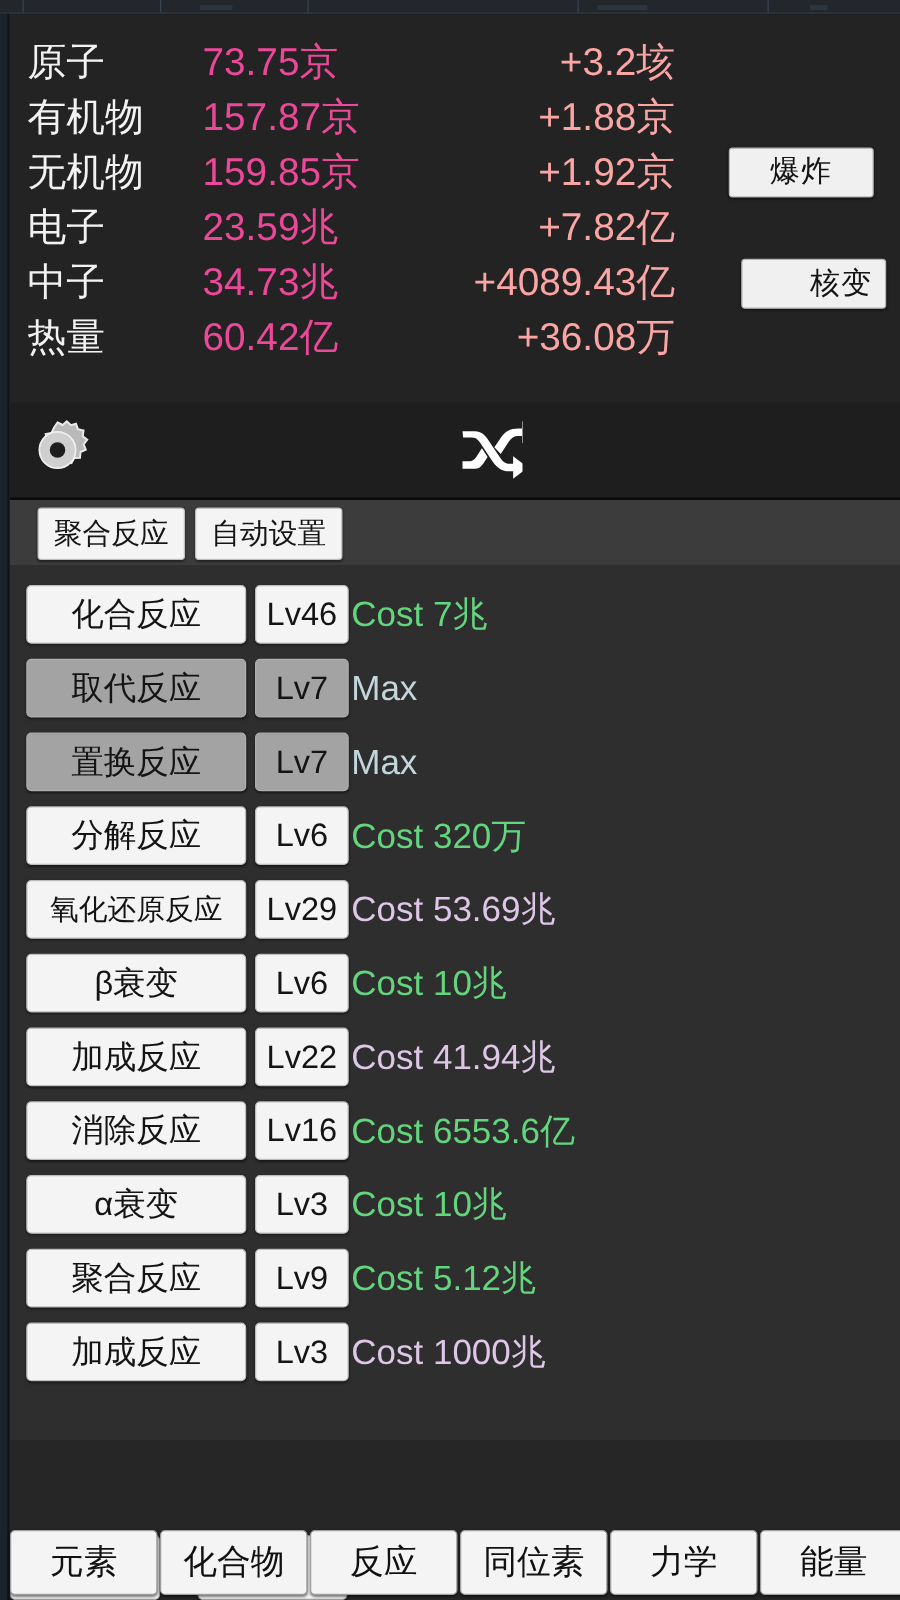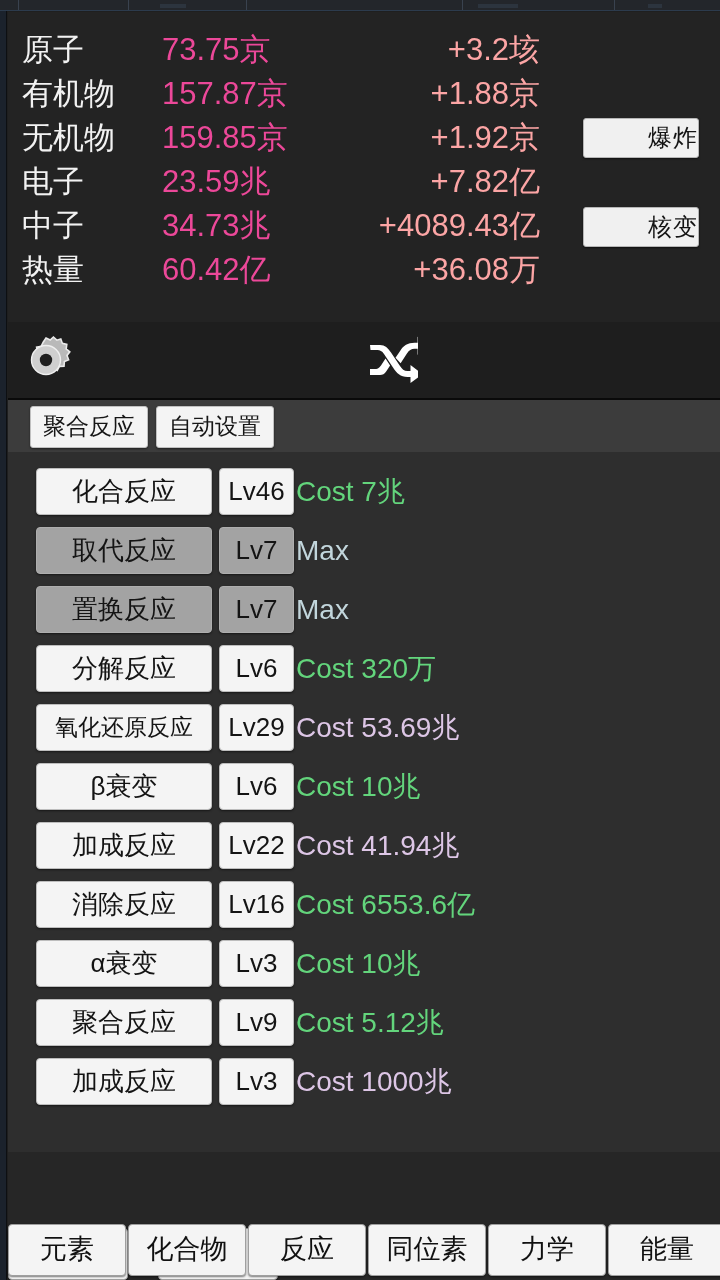--- a/index.html
+++ b/index.html
@@ -100,26 +100,26 @@
     position: absolute;
     width: 116px;
     height: 40px;
     background: #f0f0f0;
     border: 1px solid #b6b6b6;
     border-radius: 3px;
     box-shadow: 0 1px 2px rgba(0,0,0,.55);
     color: #141414;
     font-size: 24px;
     line-height: 38px;
-    text-align: right;
+    text-align: center;
     box-sizing: border-box;
     letter-spacing: 1px;
   }
   #btn-explode { right: 21px; top: 106px; }
-  #btn-fission { right: 21px; top: 195px; padding-left: 44px; }
+  #btn-fission { right: 11px; top: 195px; padding-left: 44px; }
 
   
   .icon-bar {
     position: absolute;
     left: 8px; top: 322px;
     width: 712px; height: 78px;
     background: #1e1e1e;
     border-bottom: 2px solid #0a0a0a;
     box-sizing: border-box;
   }
@@ -167,21 +167,21 @@
     left: 8px; top: 452px;
     width: 712px; height: 700px;
     background: #2e2e2e;
     overflow: hidden;
   }
   .rxn-row {
     position: relative;
     height: 59px;
     display: flex;
     align-items: center;
-    padding-left: 28px;
+    padding-left: 13px;
   }
   .rxn-name {
     width: 176px;
     height: 47px;
     background: #f4f4f4;
     border: 1px solid #bdbdbd;
     border-radius: 4px;
     box-shadow: 0 1px 2px rgba(0,0,0,.5);
     color: #141414;
     font-size: 26px;

